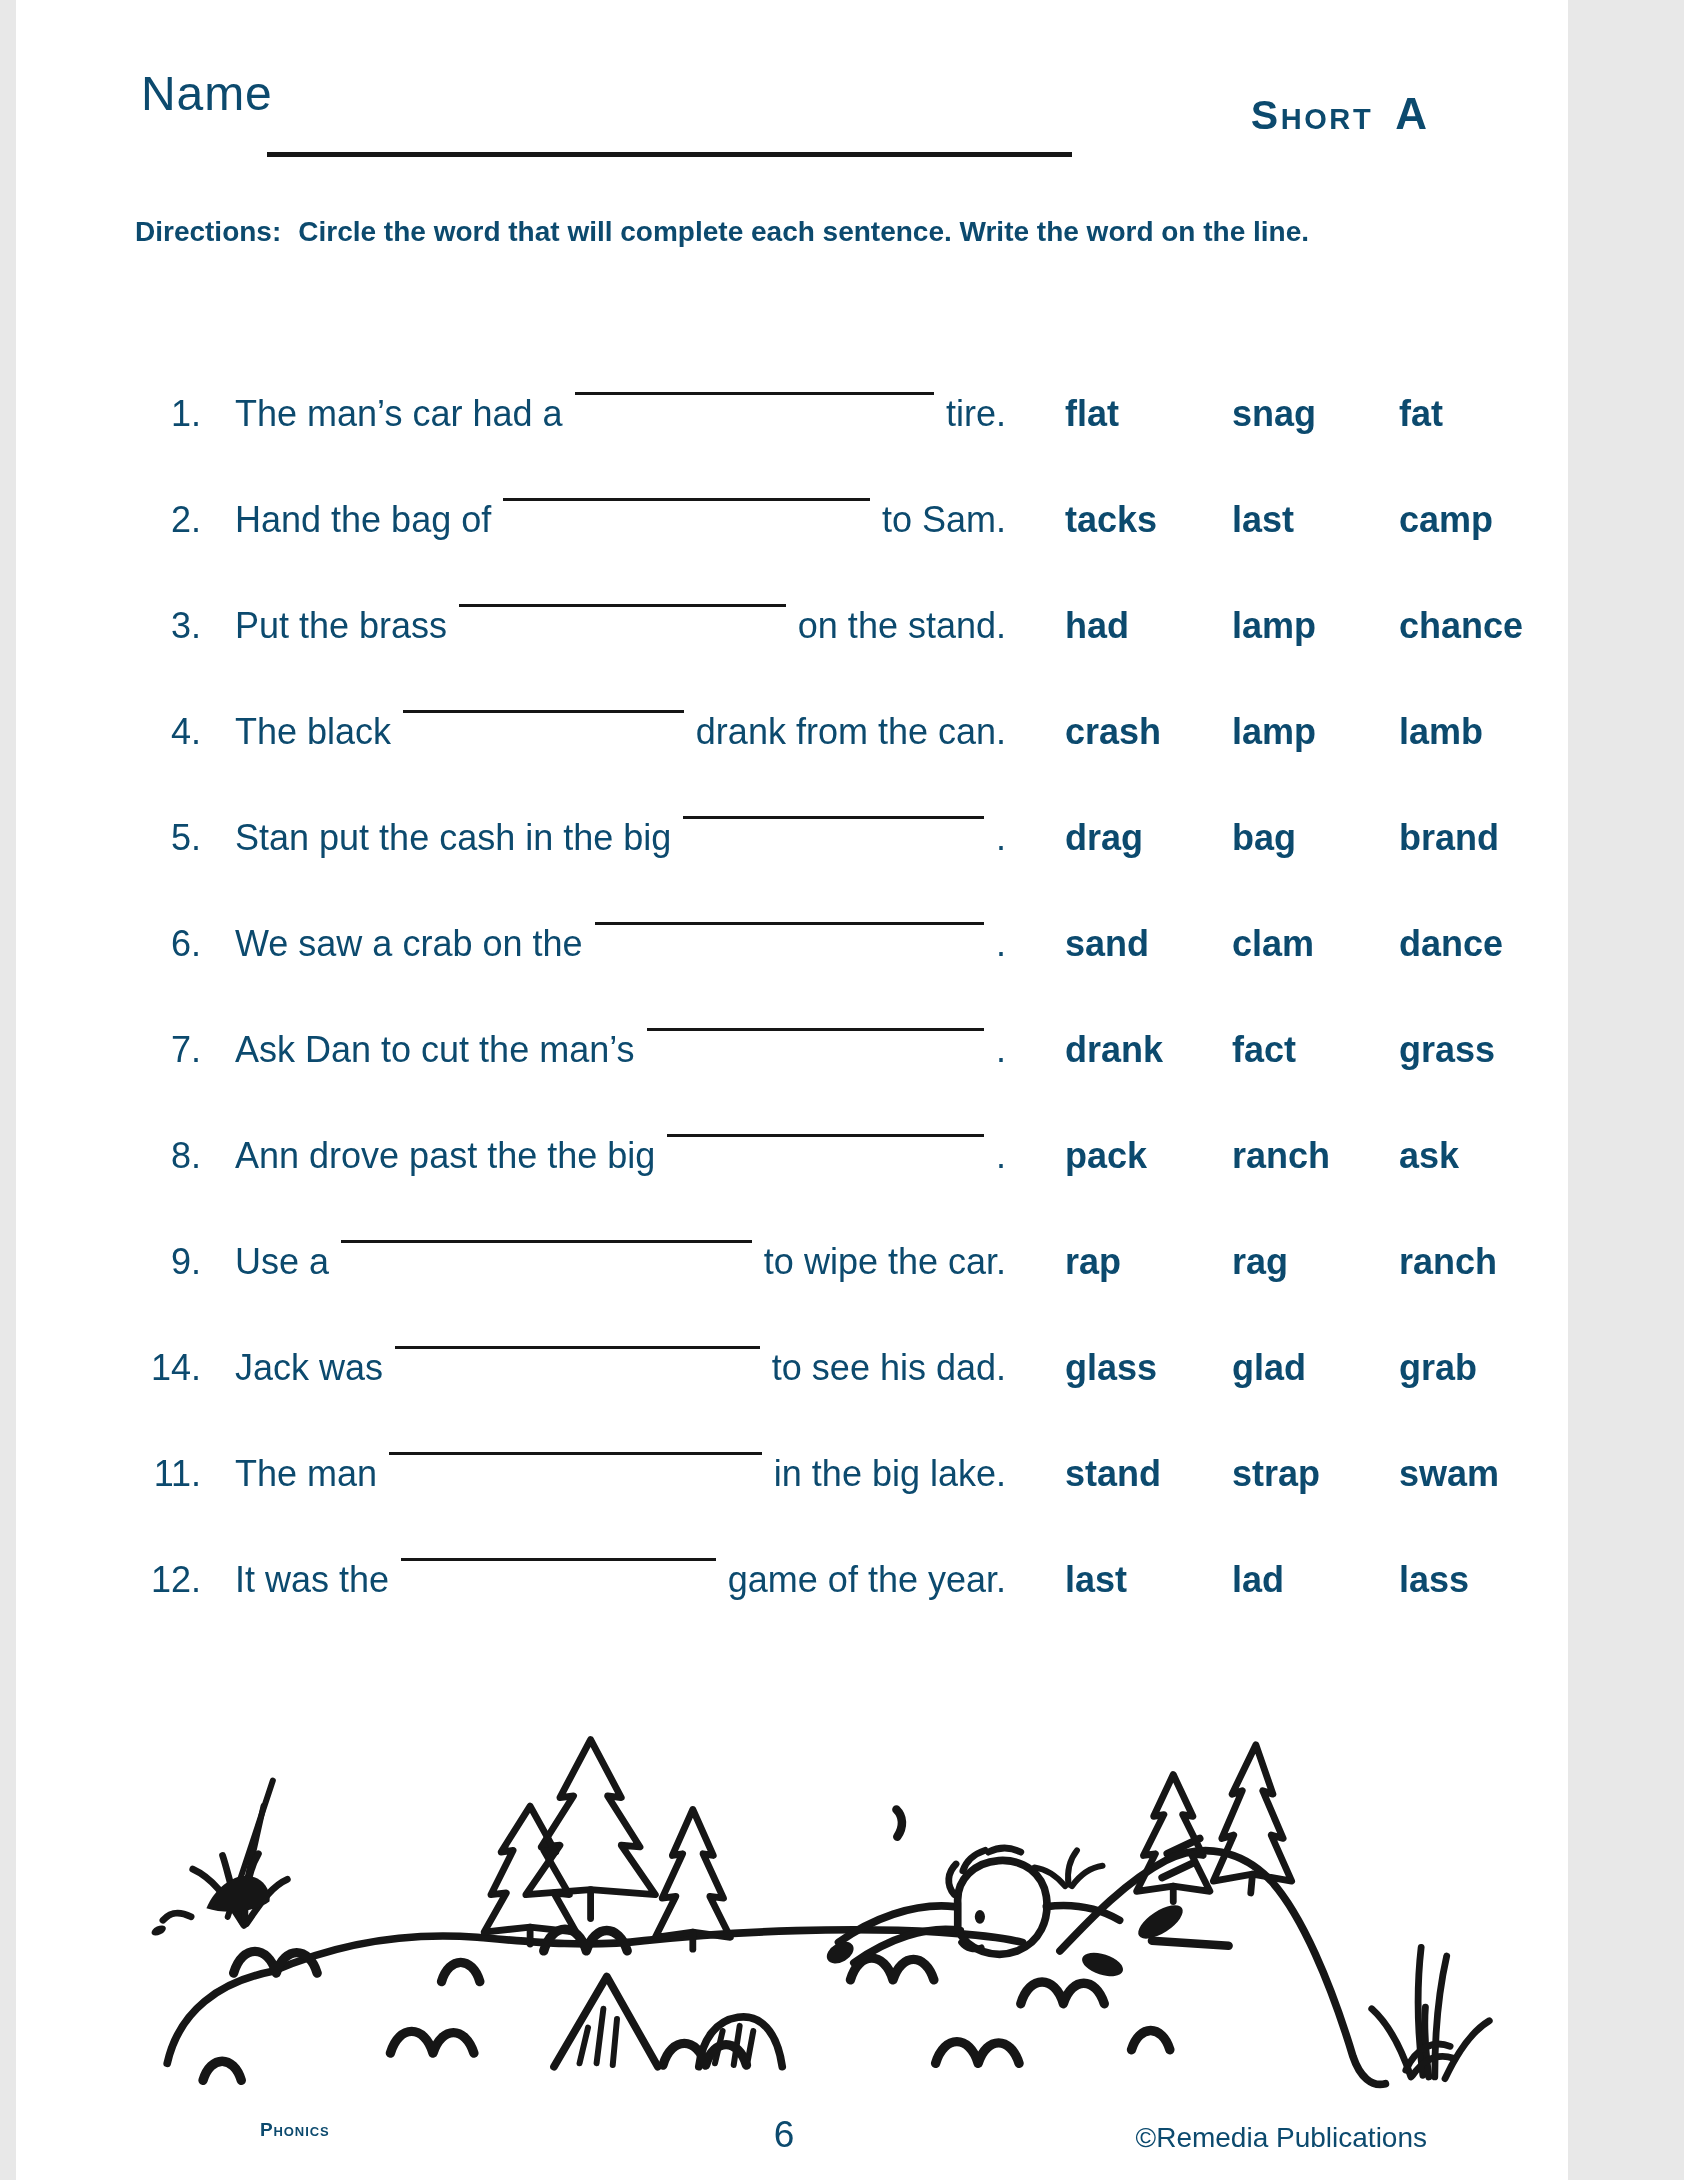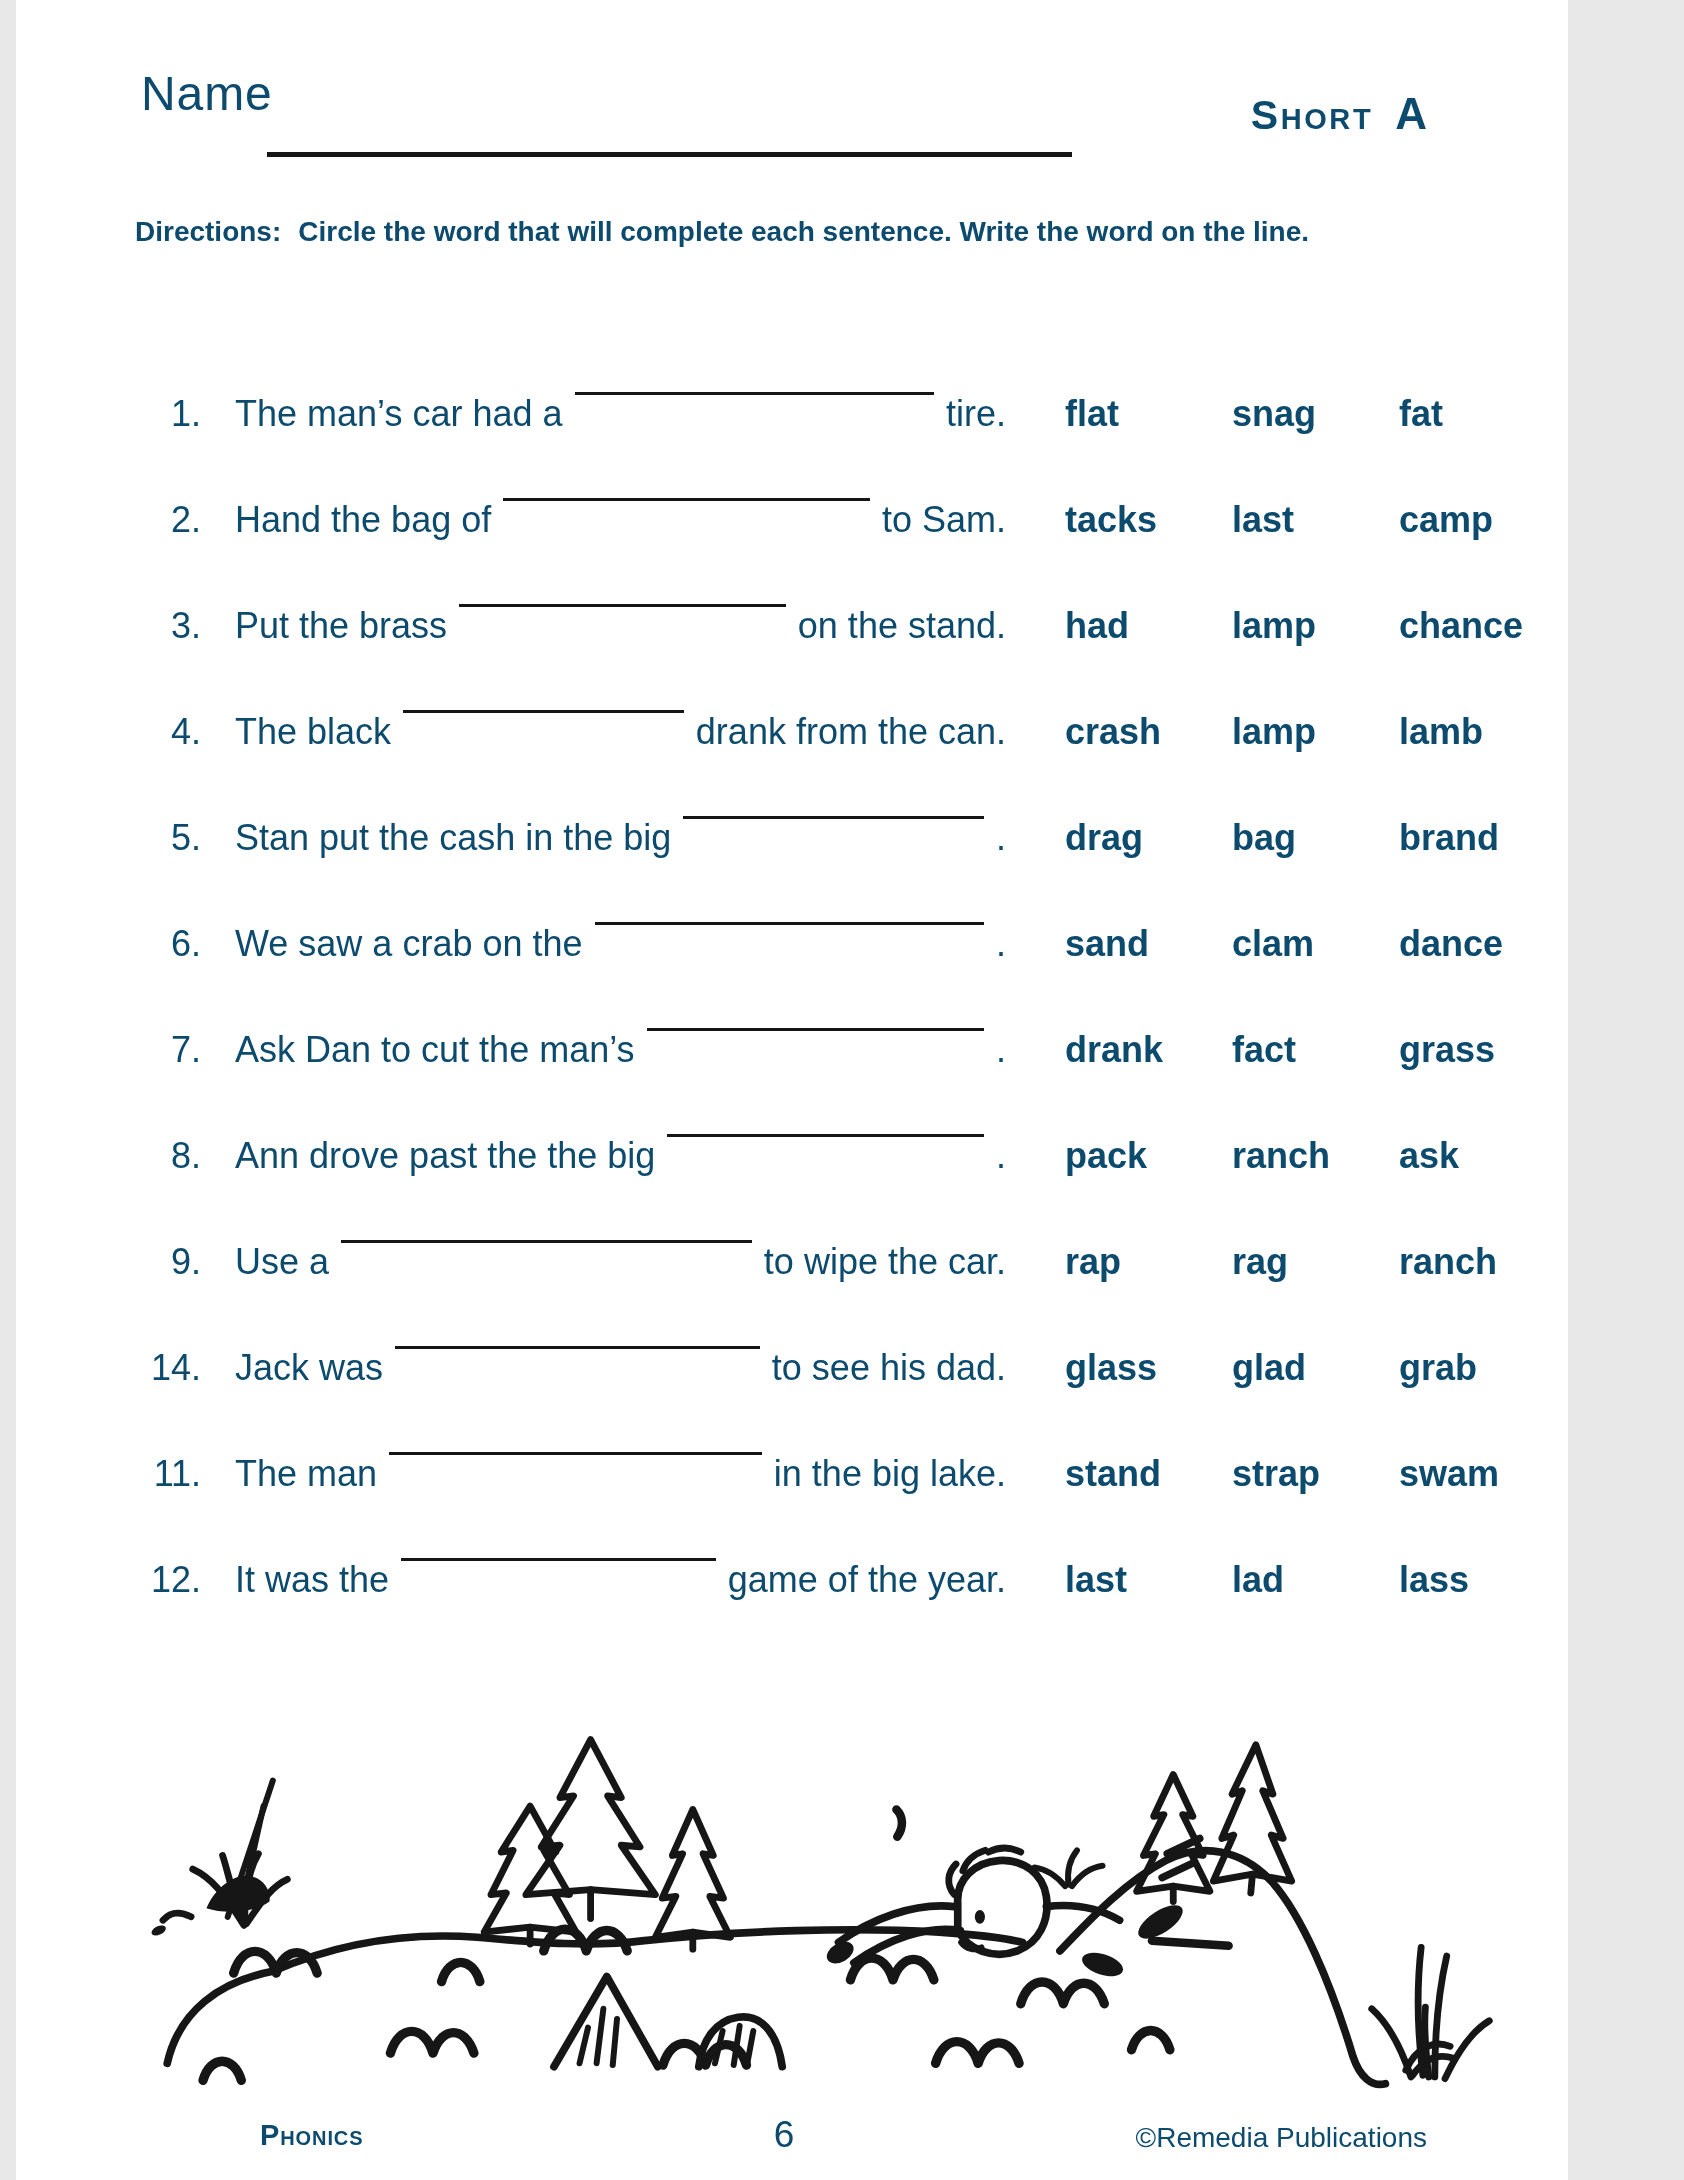--- a/index.html
+++ b/index.html
@@ -38,21 +38,21 @@
     border-bottom:3.4px solid #161616;
     margin:0 12px 5.1px 12px;
     height:0;
   }
   .word{font-weight:bold;white-space:nowrap;}
   .w1{padding-left:59px;}
   
   .art{position:absolute;top:1726px;left:129px;}
   
   .footer{position:absolute;top:2114px;left:125px;right:141px;height:51px;}
-  .f-left{position:absolute;left:119px;top:5.1px;font-weight:bold;font-size:29px;font-variant:small-caps;letter-spacing:0.9px;}
+  .f-left{position:absolute;left:119px;top:5.1px;font-weight:bold;font-size:19px;font-variant:small-caps;letter-spacing:0.9px;}
   .f-page{position:absolute;left:50%;transform:translateX(-50%);top:0;font-size:37px;}
   .f-right{position:absolute;right:0;top:8px;font-size:28px;}
 </style>
 </head>
 <body>
 
 <div class="page">
 
   <div class="name-row">Name</div>
   <div class="name-line"></div>

